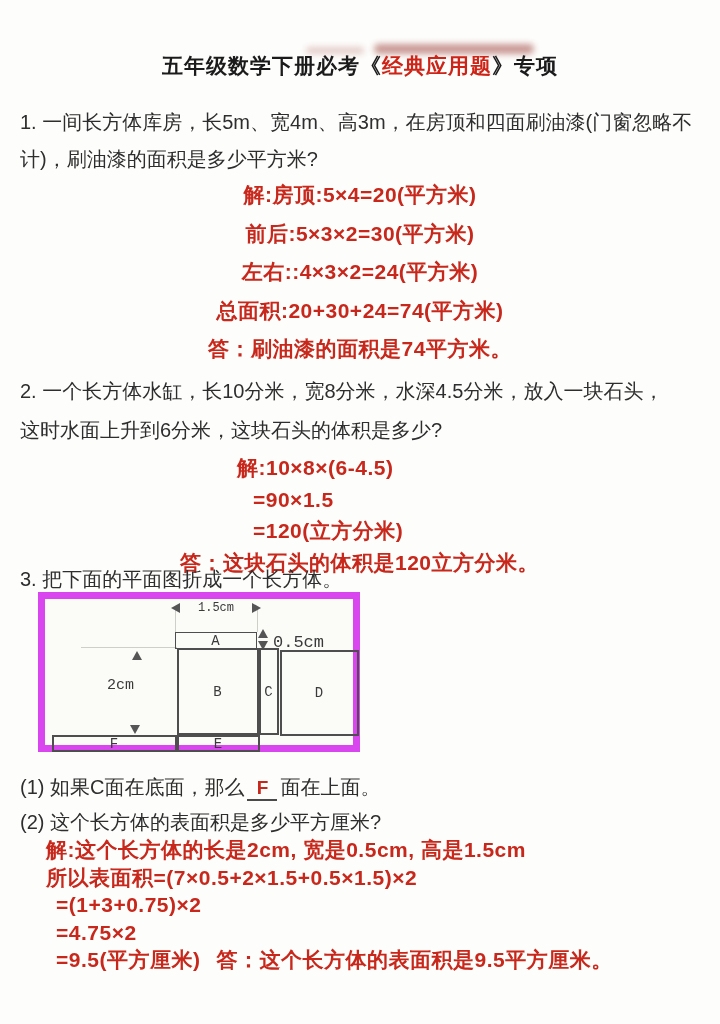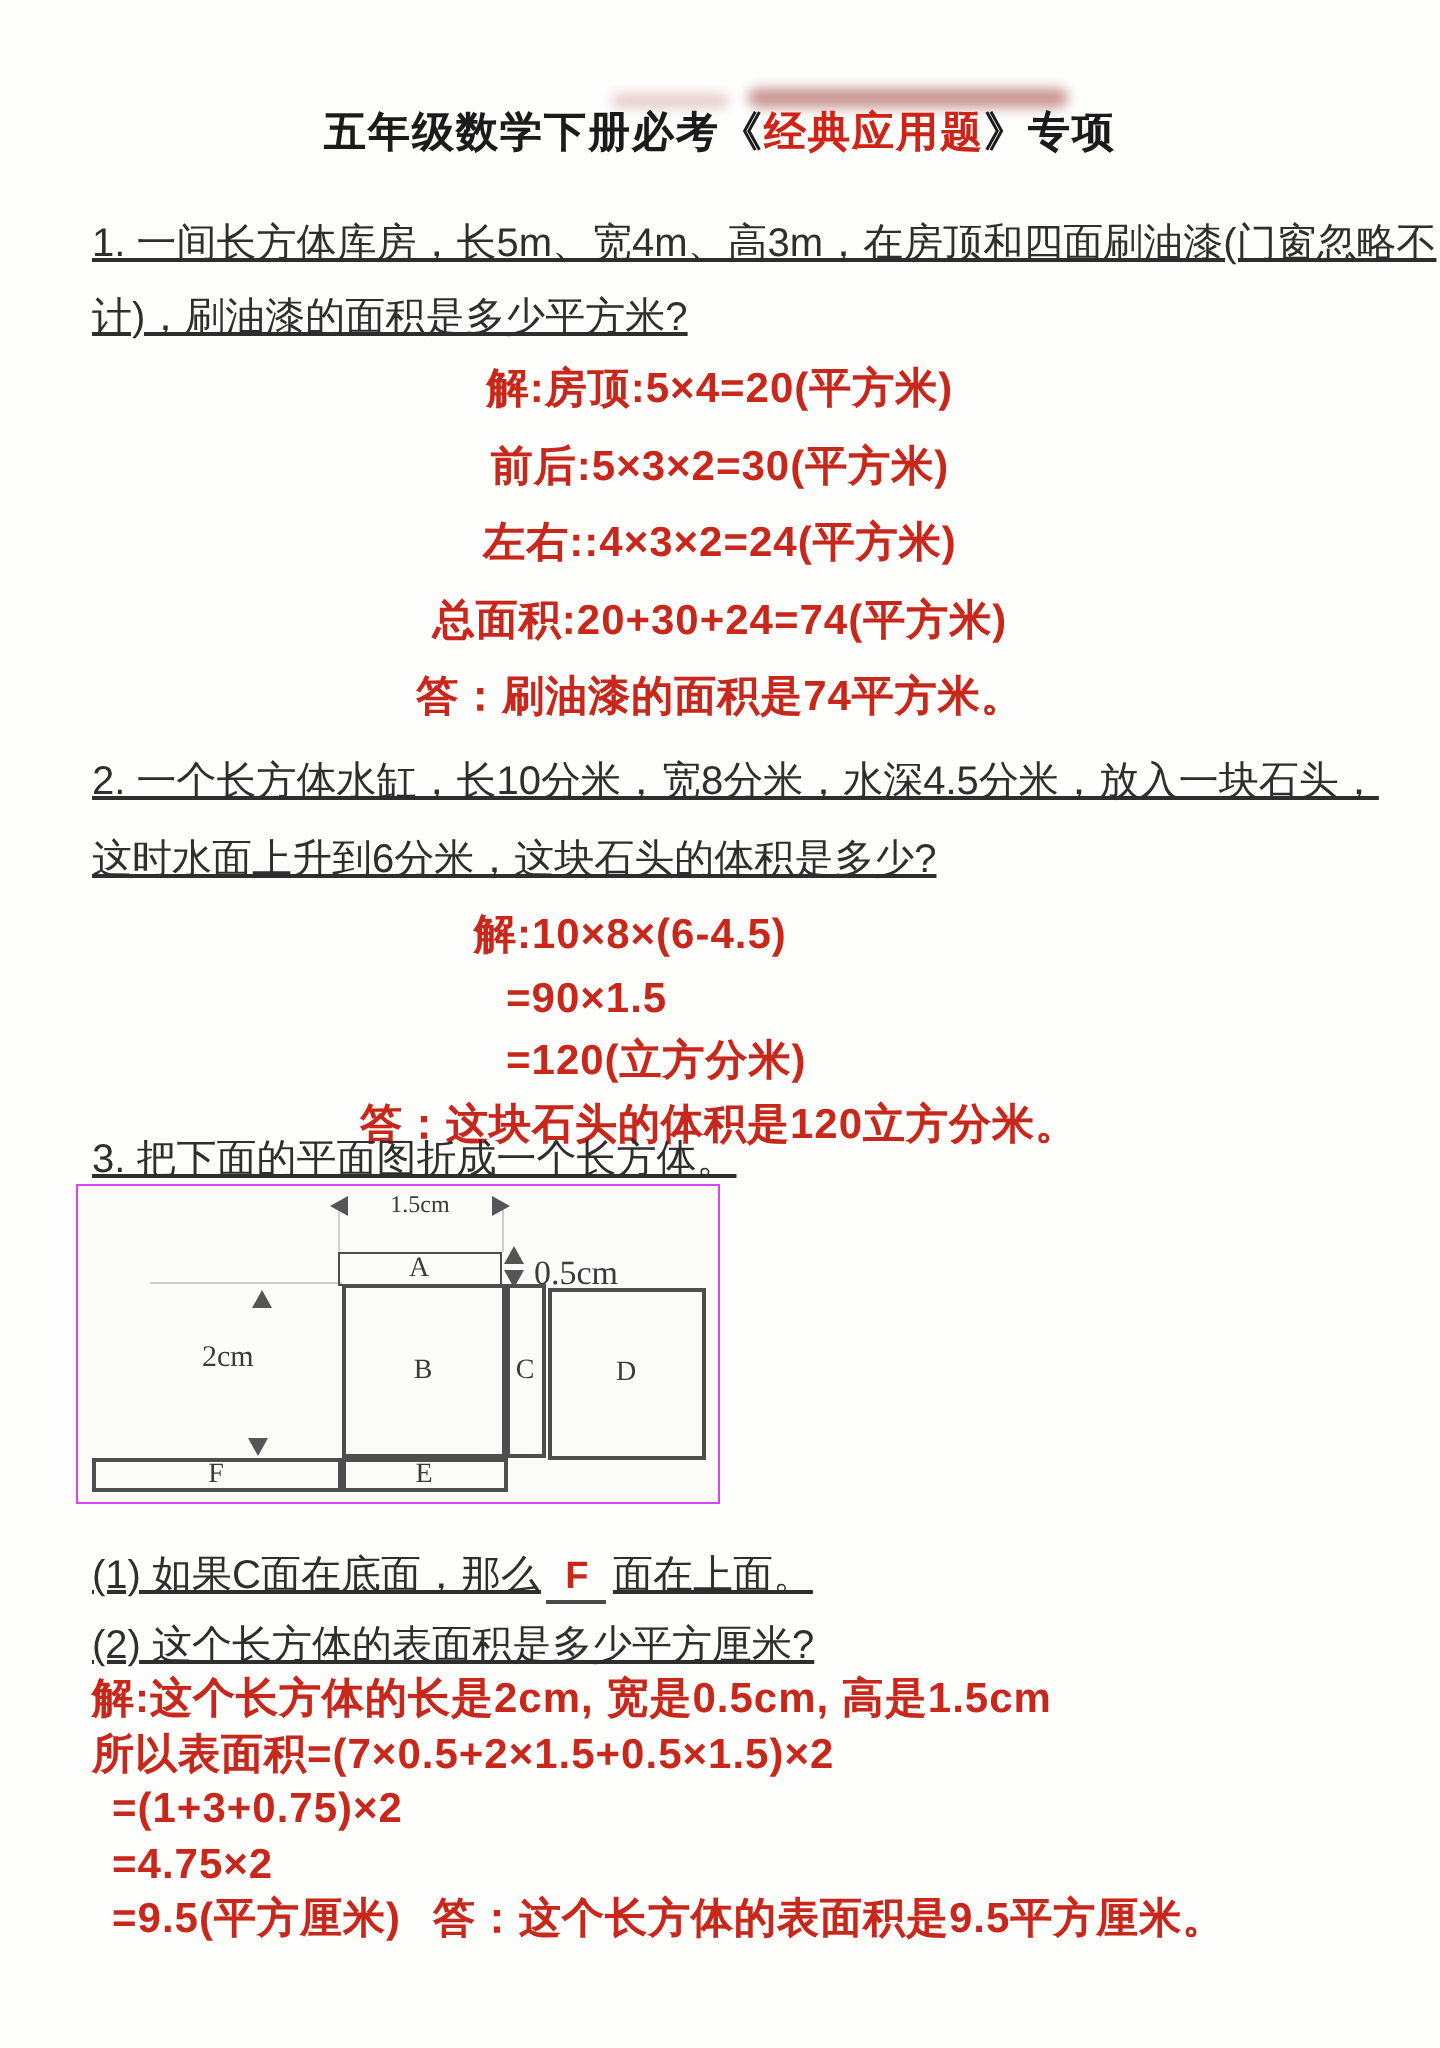--- a/index.html
+++ b/index.html
@@ -22,22 +22,22 @@
     position:absolute; left:374px; top:44px; width:160px; height:10px;
     background:#8a2018; opacity:.45; filter:blur(3px); border-radius:5px;
   }
   .ghost2 {
     position:absolute; left:306px; top:47px; width:58px; height:7px;
     background:#8a2018; opacity:.22; filter:blur(3px); border-radius:4px;
   }
 
   
   .stmt {
-    position:absolute; left:46px; font-size:20px; font-weight:500;
-    color:#2e2e2e; white-space:nowrap;text-decoration:underline;
+    position:absolute; left:20px; font-size:20px; font-weight:500;
+    color:#2e2e2e; white-space:nowrap;
   }
   .p1t { top:104px; line-height:37px; }
   .p2t { top:372px; line-height:39px; }
   .p3t { top:566px; }
   .q1  { top:774px; }
   .q2  { top:809px; }
 
   
   .sol {
     position:absolute; left:0; width:720px;
@@ -57,22 +57,22 @@
   
   .blank {
     display:inline-block; min-width:30px; margin:0 3px;
     border-bottom:2px solid #4a4a4a; text-align:center; line-height:22px;
   }
   .blankF { color:#c8281c; font-weight:800; font-size:19px; }
 
   
   .diagram {
     position:absolute; left:38px; top:592px; width:322px; height:160px;
-    background:#fbfbf8; border:1px solid #d946ef; box-sizing:border-box;
-    font-family:Liberation Serif, serif; color:#3a3a3a;
+    background:#fbfbf8; border:7px solid #d946ef; box-sizing:border-box;
+    font-family:Liberation Mono, monospace; color:#3a3a3a;
   }
   .rect {
     position:absolute; border:2px solid #4e4e4e; box-sizing:border-box;
     display:flex; align-items:center; justify-content:center;
     font-size:14px; letter-spacing:1px; background:transparent;
   }
   .faceA { left:130px; top:33px;  width:82px;  height:17px; border-width:1px; }
   .faceB { left:132px; top:49px;  width:82px;  height:87px; }
   .faceC { left:214px; top:49px;  width:20px;  height:87px; }
   .faceD { left:235px; top:51px;  width:79px;  height:86px; }

